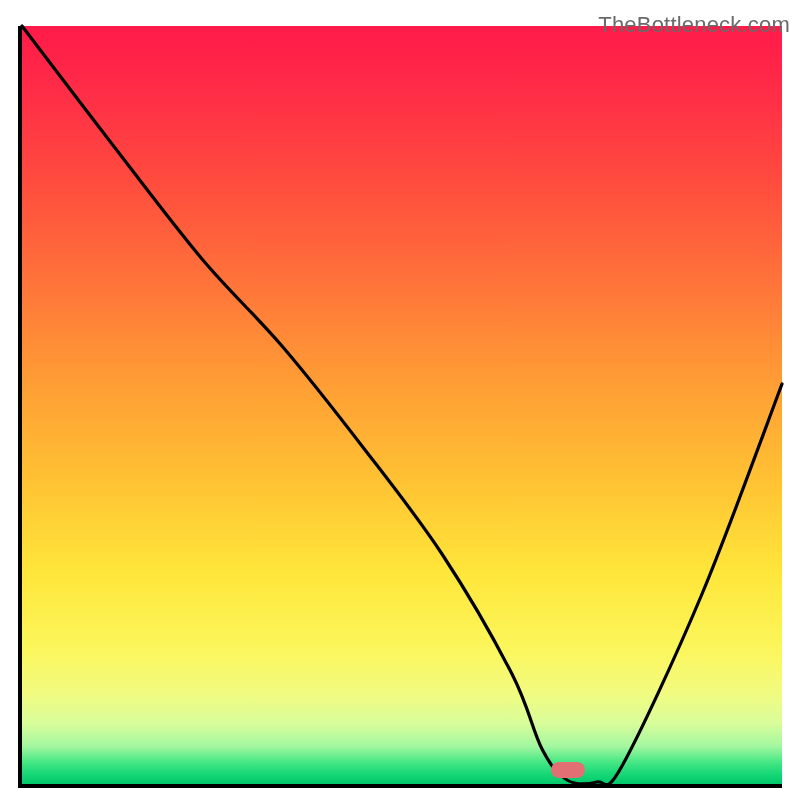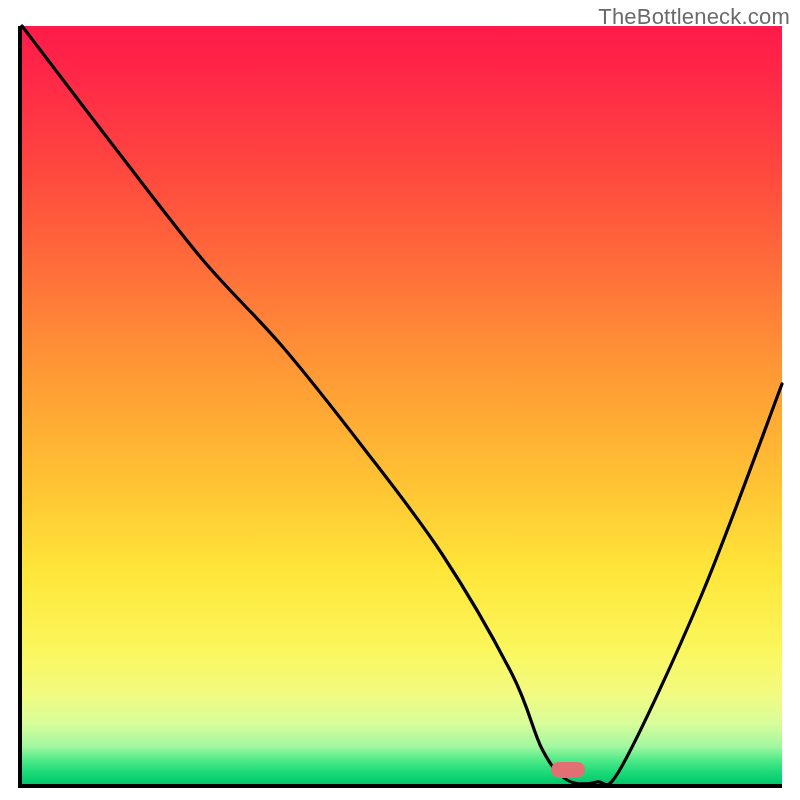--- a/index.html
+++ b/index.html
@@ -11,21 +11,21 @@
     font-family: Arial, Helvetica, sans-serif;
     overflow: hidden;
   }
   .container {
     position: relative;
     width: 800px;
     height: 800px;
   }
   .watermark {
     position: absolute;
-    top: 4px;
+    top: 12px;
     right: 10px;
     color: #6a6a6a;
     font-size: 22px;
     font-weight: 500;
     letter-spacing: 0.2px;
     z-index: 10;
   }
   .plot-frame {
     position: absolute;
     left: 18px;

